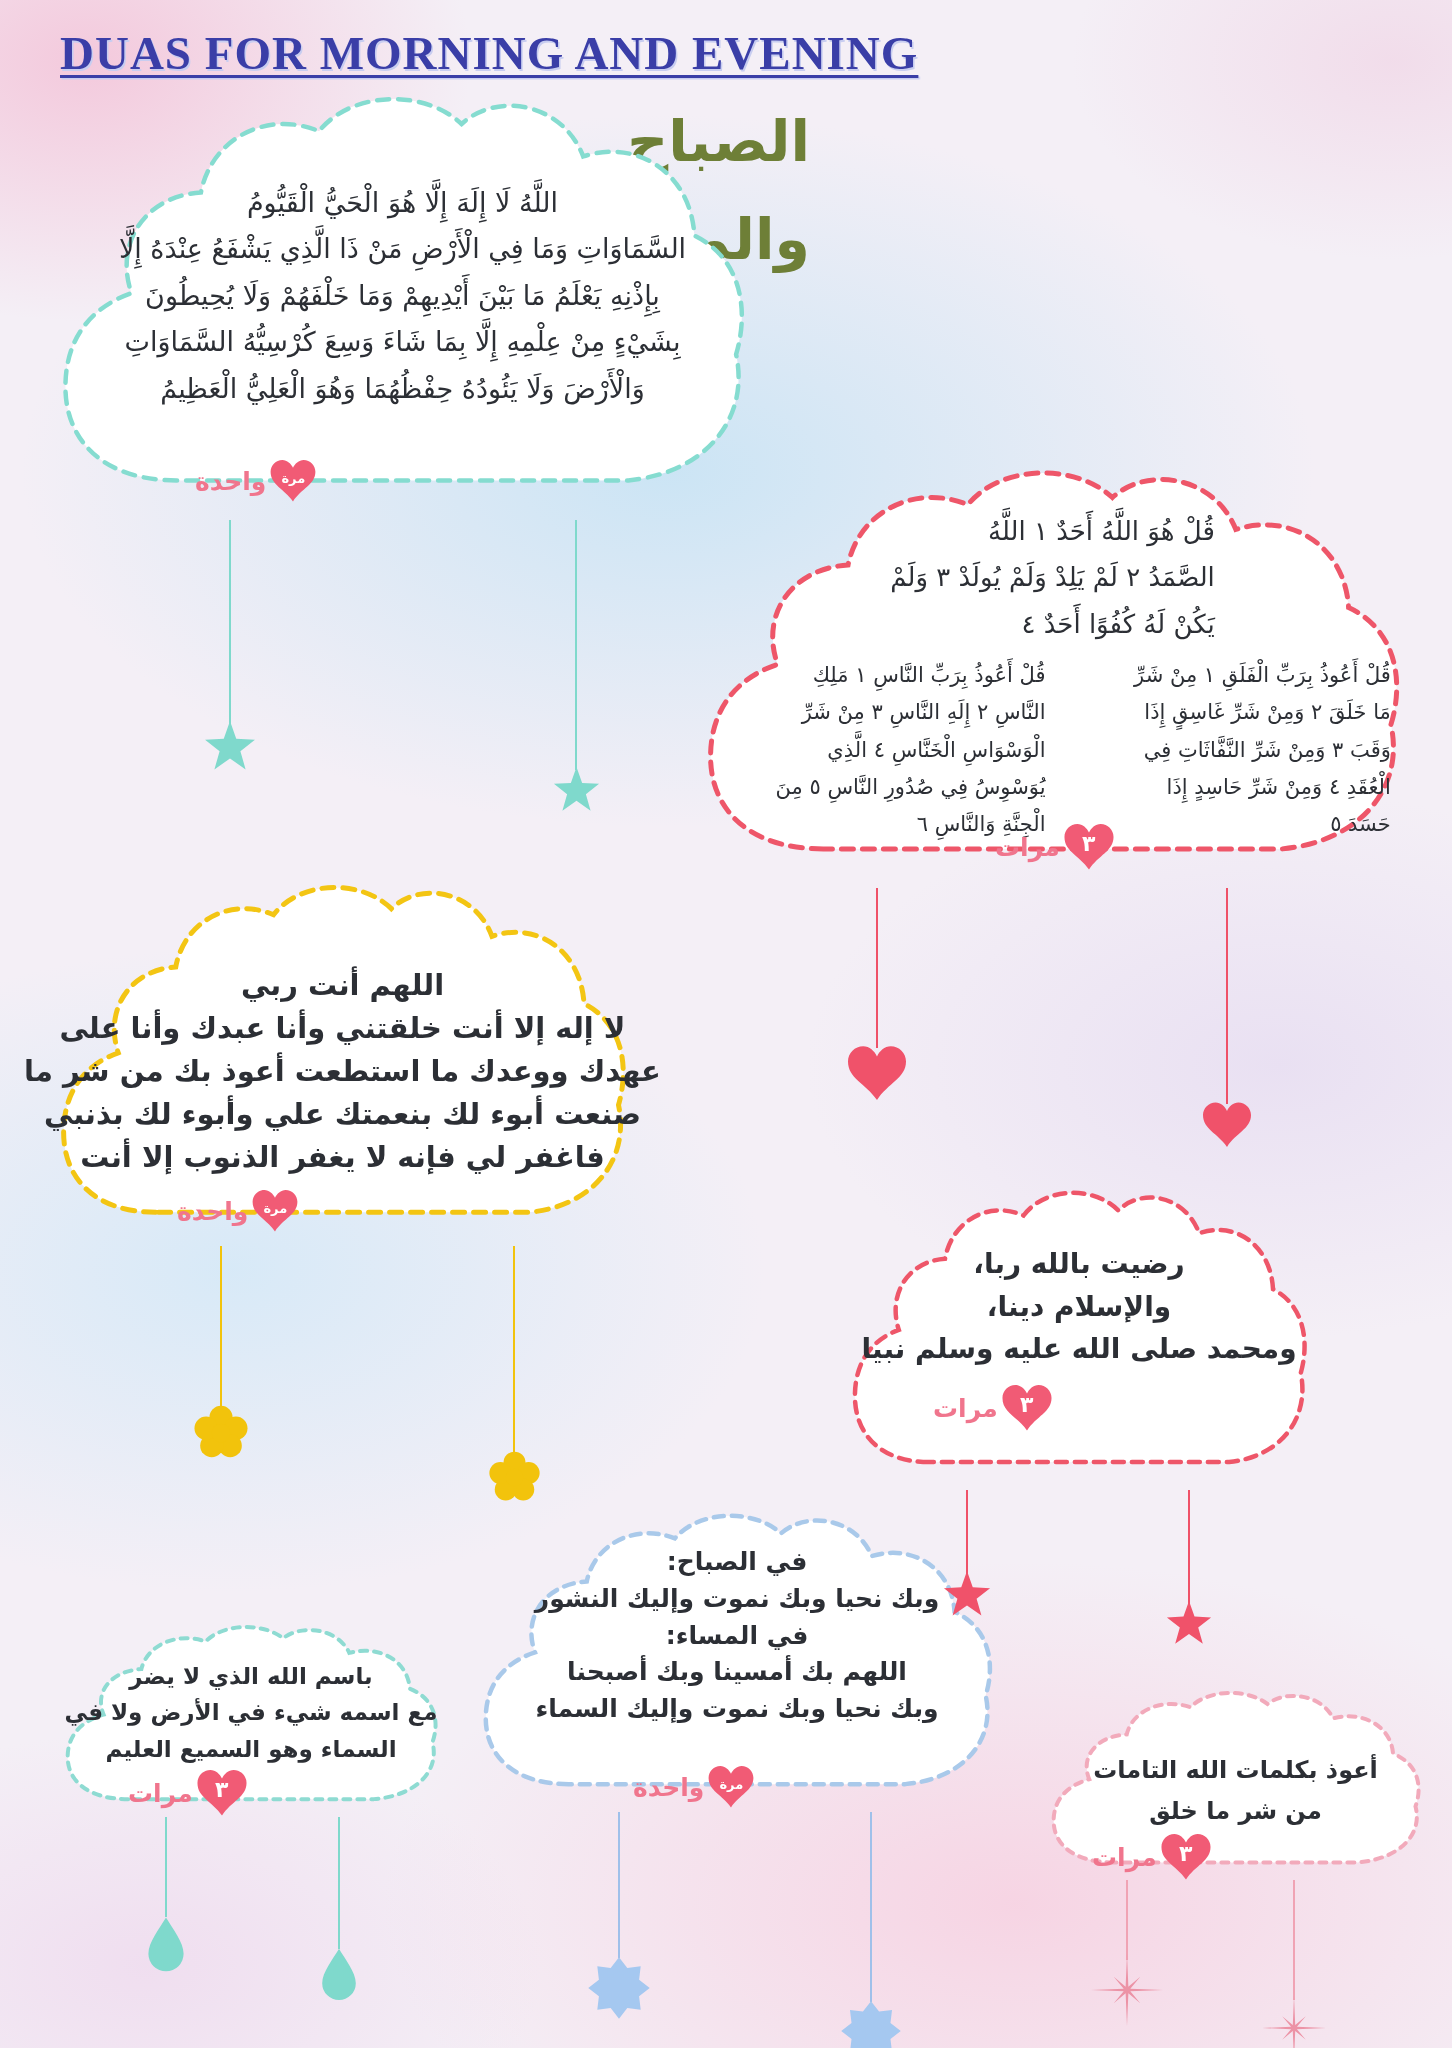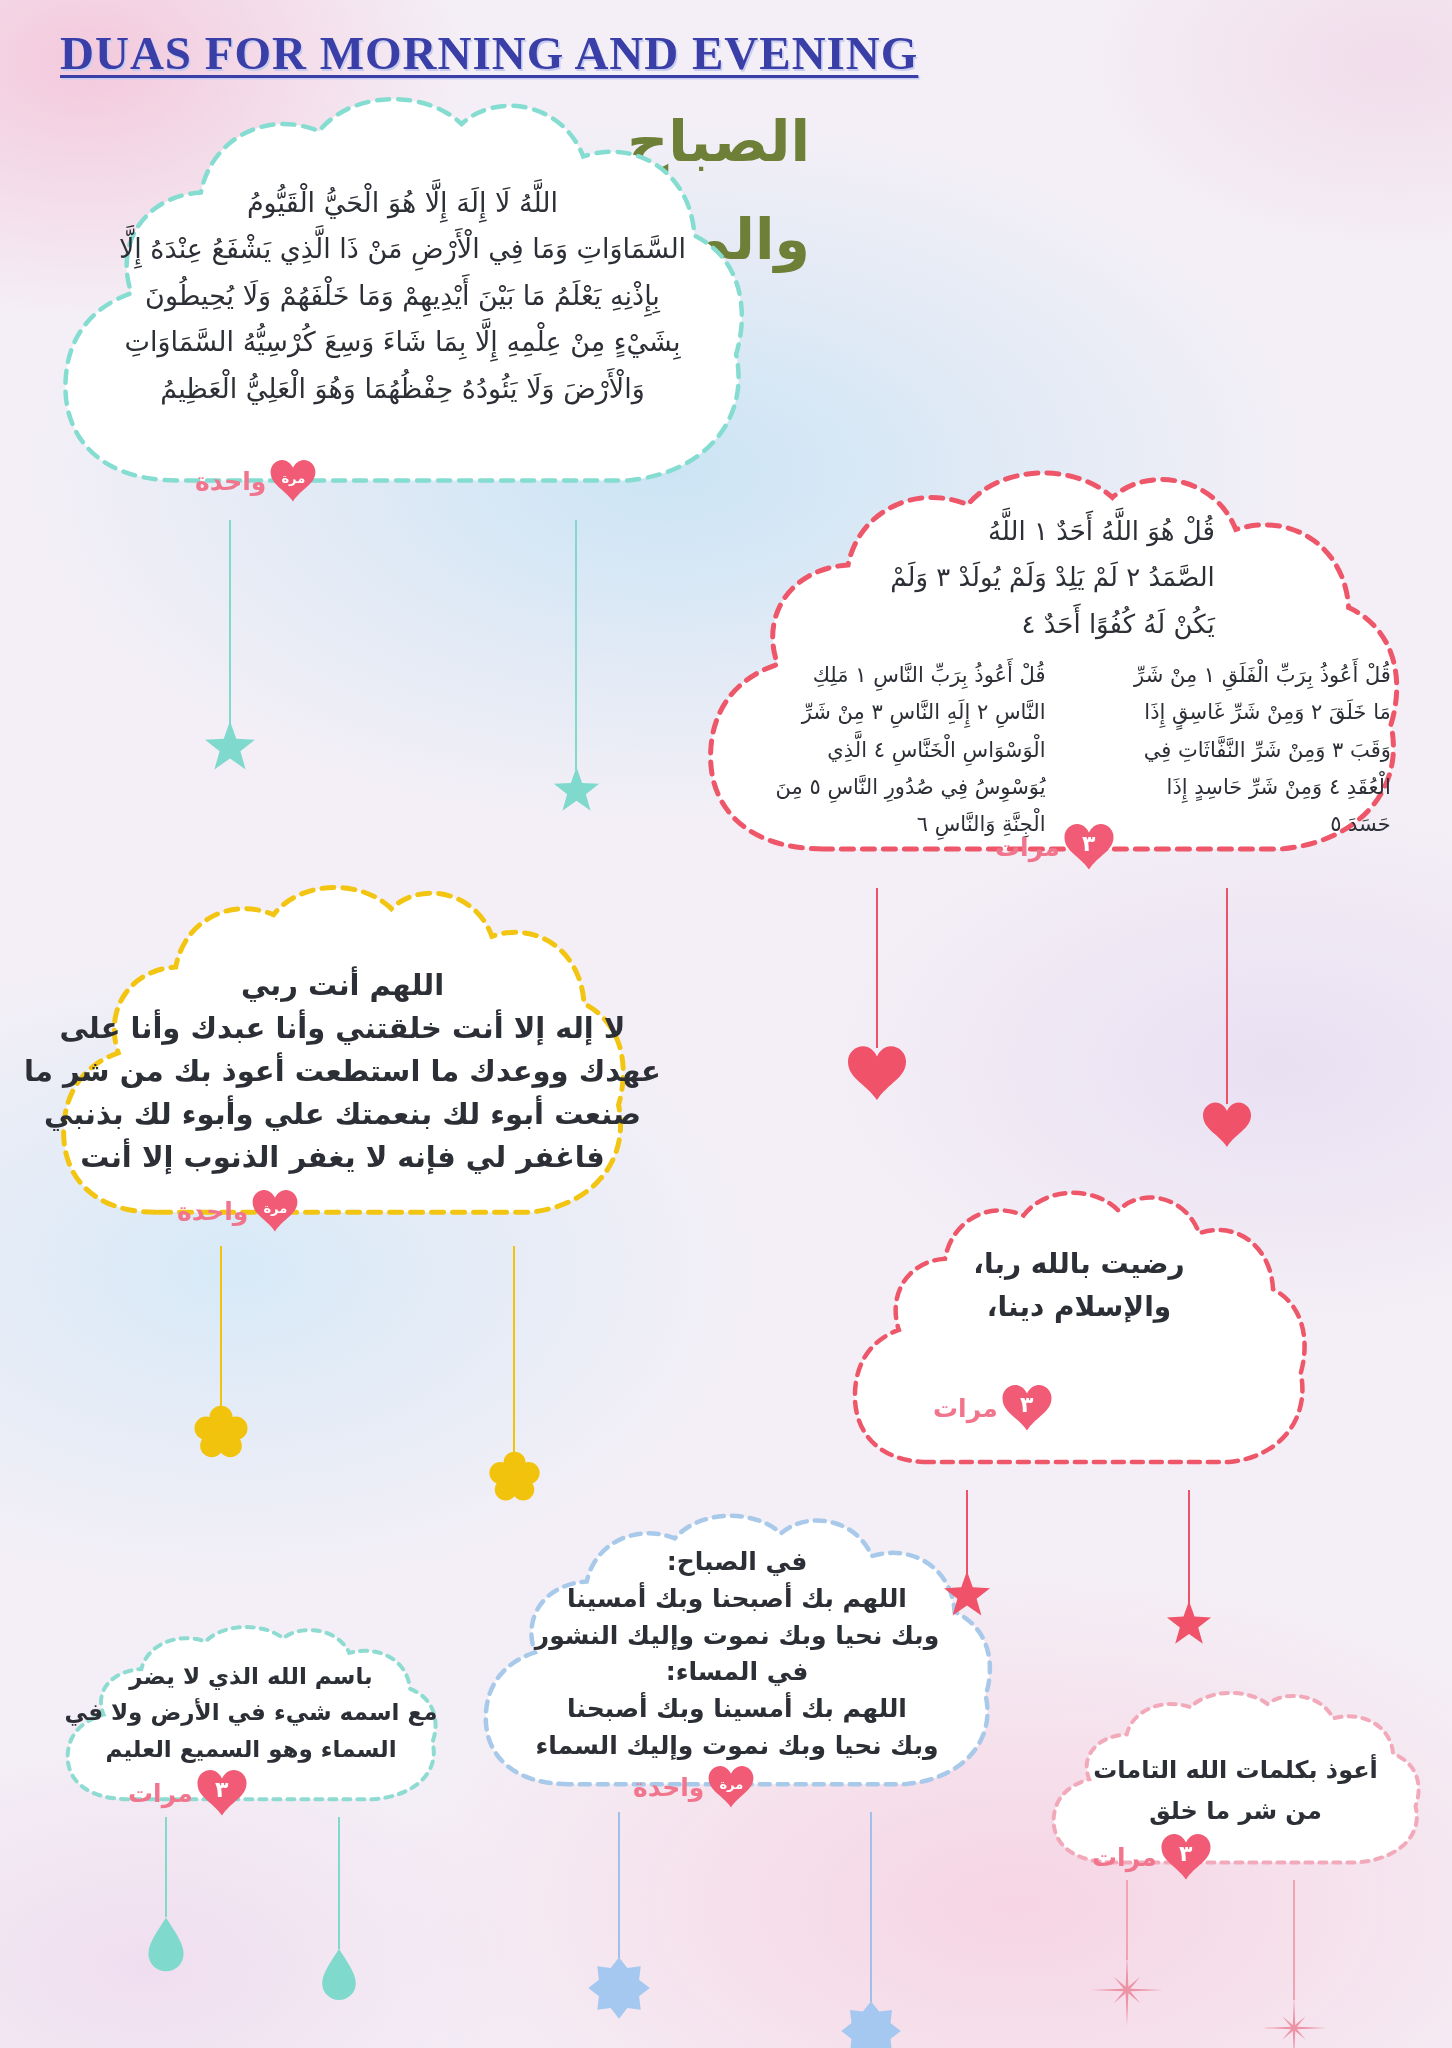--- a/index.html
+++ b/index.html
@@ -198,39 +198,39 @@
     </div>
   </div>
 
   <div class="cloud c4">
     <svg class="shape" viewBox="0 0 400 240" preserveAspectRatio="none">
       <use href="#cloudPath" fill="#ffffff" stroke="#ee5669" stroke-width="4.5" stroke-dasharray="11 8" stroke-linecap="round"></use>
     </svg>
     <div class="content" lang="ar">
       <div class="ln">رضيت بالله ربا،</div>
       <div class="ln">والإسلام دينا،</div>
+      <div class="ln">ومحمد صلى الله عليه وسلم نبيا</div>
     </div>
     <div class="badge b3" style="left:85px; top:200px;">
       <span class="heart">
         <svg viewBox="0 0 32 30">
             <use href="#heartShape"></use>
           </svg>
         <span class="ht" lang="ar">٣</span>
       </span>
       <span class="bl" lang="ar">مرات</span>
     </div>
   </div>
 
   <div class="cloud c5">
     <svg class="shape" viewBox="0 0 400 240" preserveAspectRatio="none">
       <use href="#cloudPath" fill="#ffffff" stroke="#a9c9ea" stroke-width="4.5" stroke-dasharray="10 8" stroke-linecap="round"></use>
     </svg>
     <div class="content" lang="ar">
       <div class="ln">في الصباح:</div>
-      <div class="ln">اللهم بك أصبحنا وبك أمسينا</div>
       <div class="ln">وبك نحيا وبك نموت وإليك النشور</div>
       <div class="ln">في المساء:</div>
       <div class="ln">اللهم بك أمسينا وبك أصبحنا</div>
       <div class="ln">وبك نحيا وبك نموت وإليك السماء</div>
     </div>
     <div class="badge" style="left:155px; top:258px;">
       <span class="heart">
         <svg viewBox="0 0 32 30">
             <use href="#heartShape"></use>
           </svg>

